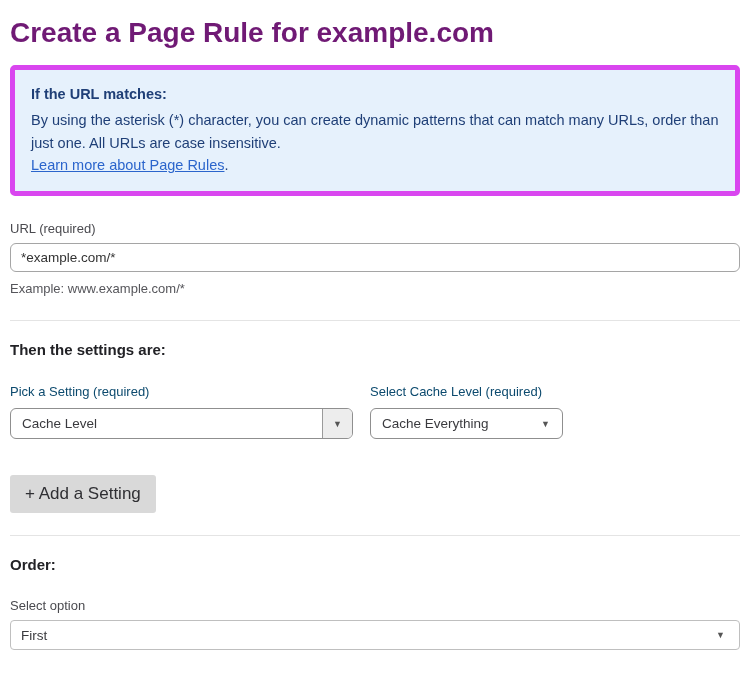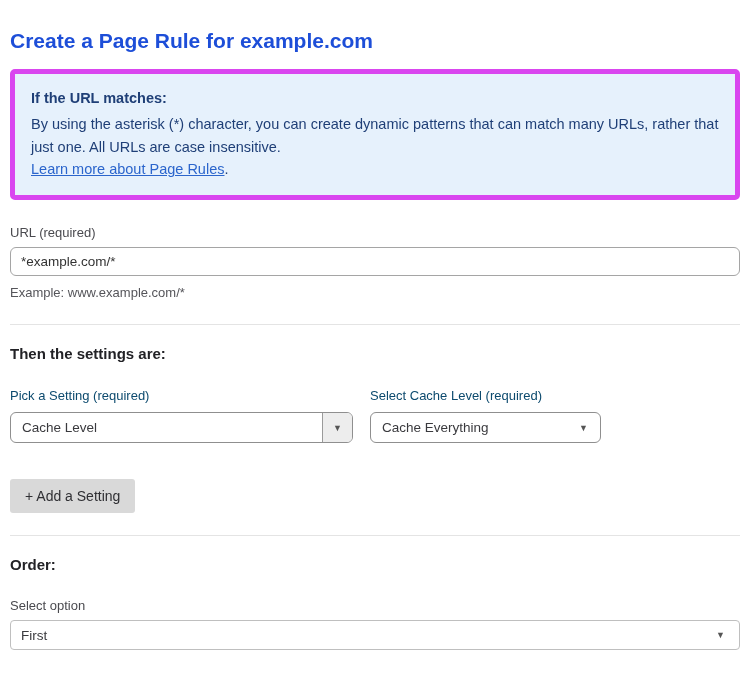--- a/index.html
+++ b/index.html
@@ -5,22 +5,22 @@
   * { box-sizing: border-box; margin: 0; padding: 0; }
   html, body {
     width: 750px; height: 691px;
     background: #ffffff;
     font-family: "Liberation Sans", "DejaVu Sans", sans-serif;
     color: #36393f;
   }
   .page { padding: 12px 10px 0 10px; width: 750px; }
 
   .page-title {
-    font-size: 21px; font-weight: bold; color: #1d4ed8;
-    margin-top: 17px;
+    font-size: 28px; font-weight: bold; color: #701a75;
+    margin-top: 5px;
   }
 
   .info-box {
     margin-top: 16px;
     background: #e6f1fc;
     border: 5px solid #d946ef;
     border-radius: 5px;
     padding: 13px 16px 14px 16px;
     color: #1f3f77;
     font-size: 14.5px;
@@ -61,27 +61,27 @@
   .dropdown .dd-text { flex: 1; padding: 0 11px; }
   .dropdown .dd-arrow-seg {
     width: 30px; height: 100%;
     border-left: 1px solid #9a9a9a;
     background: #ededed;
     border-radius: 0 5px 5px 0;
     display: flex; align-items: center; justify-content: center;
   }
   .dd-arrow { font-size: 9px; color: #555; }
   .dropdown.pick { width: 343px; }
-  .dropdown.cache { width: 231px; }
+  .dropdown.cache { width: 193px; }
   .dropdown.cache .dd-arrow { padding-right: 12px; }
 
   .btn {
     display: inline-block;
     border: none; border-radius: 3px;
-    font-size: 14px;
+    font-size: 17px;
     font-family: "Liberation Sans", "DejaVu Sans", sans-serif;
     cursor: pointer;
     color: #2f2f33;
     background: #d9d9d9;
     padding: 9px 15px;
   }
   .btn.add-setting { margin-top: 36px; }
 
   .select-box {
     display: flex; align-items: center;
@@ -95,21 +95,21 @@
 </style>
 </head>
 <body>
 
 <div class="page">
 
   <h1 class="page-title">Create a Page Rule for example.com</h1>
 
   <div class="info-box">
     <div class="info-heading">If the URL matches:</div>
-    <div class="info-body">By using the asterisk (*) character, you can create dynamic patterns that can match many URLs, rather that just one. All URLs are case insensitive.</div>
+    <div class="info-body">By using the asterisk (*) character, you can create dynamic patterns that can match many URLs, order than just one. All URLs are case insensitive.</div>
     <div class="info-link-line"><a class="info-link">Learn more about Page Rules</a><span>.</span></div>
   </div>
 
   <div class="field-label">URL (required)</div>
   <input class="text-input" type="text" value="*example.com/*" style="">
   <div class="helper-text">Example: www.example.com/*</div>
 
   <hr class="divider">
 
   <div class="section-heading">Then the settings are:</div>

